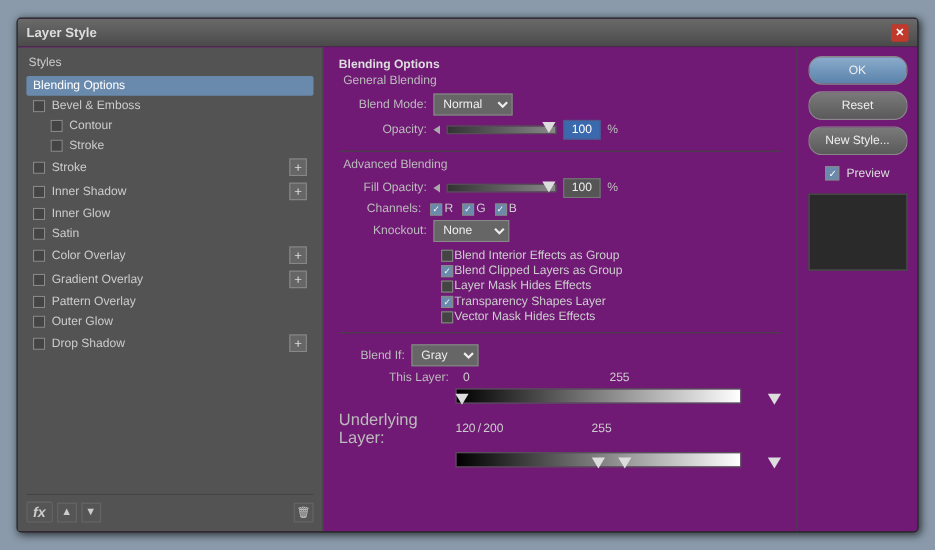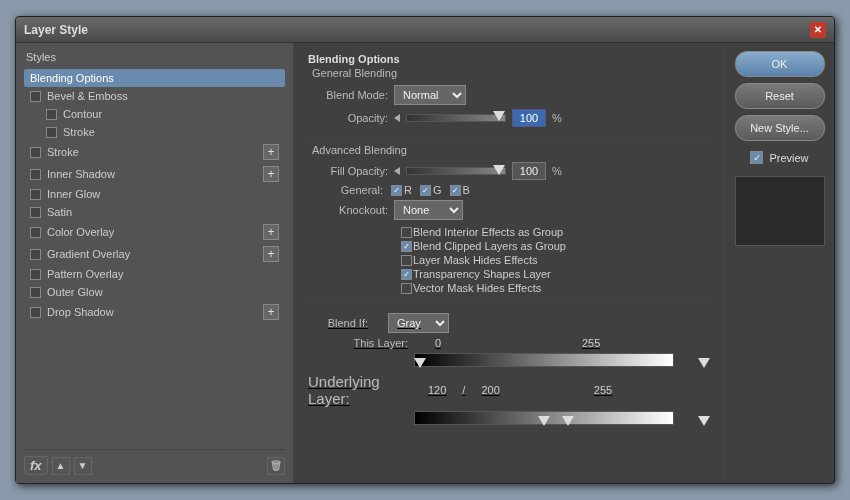--- a/index.html
+++ b/index.html
@@ -9,21 +9,21 @@
       align-items: center;
       justify-content: center;
       width: 850px;
       height: 500px;
       font-family: Arial, sans-serif;
       font-size: 11px;
     }
     .dialog {
       width: 820px;
       height: 468px;
-      background: #404040;
+      background: #701a75;
       border: 1px solid #222;
       border-radius: 4px;
       display: flex;
       flex-direction: column;
       box-shadow: 2px 2px 8px rgba(0,0,0,0.7);
     }
     .title-bar {
       background: linear-gradient(to bottom, #6a6a6a, #4a4a4a);
       height: 26px;
       display: flex;
@@ -285,23 +285,22 @@
     .checkbox-row span {
       color: #ccc;
       font-size: 11px;
     }
     .blend-if-section {
       margin-top: 4px;
     }
     .blend-if-row {
       display: flex;
       align-items: center;
-      gap: 14px;
+      gap: 0;
       margin-bottom: 4px;
-      text-decoration: underline;
     }
     .blend-if-label {
       color: #bbb;
       font-size: 11px;
       width: 60px;
       text-align: right;
     }
     .layer-label {
       color: #bbb;
       font-size: 11px;
@@ -506,21 +505,21 @@
         <label style="width:80px;text-align:right;">Fill Opacity:</label>
         <div class="opacity-arrow"></div>
         <div class="slider-track" style="width:100px;">
           <div class="blend-handle" style="right:0;"></div>
         </div>
         <input class="num-input-plain" type="text" value="100" style="">
         <span class="pct-label">%</span>
       </div>
 
       <div class="row channels-row">
-        <label style="width:75px;text-align:right;">General:</label>
+        <label style="width:75px;text-align:right;">Channels:</label>
         <div class="ch-item">
           <div class="checkbox"></div>
           <span>R</span>
         </div>
         <div class="ch-item">
           <div class="checkbox"></div>
           <span>G</span>
         </div>
         <div class="ch-item">
           <div class="checkbox"></div>

